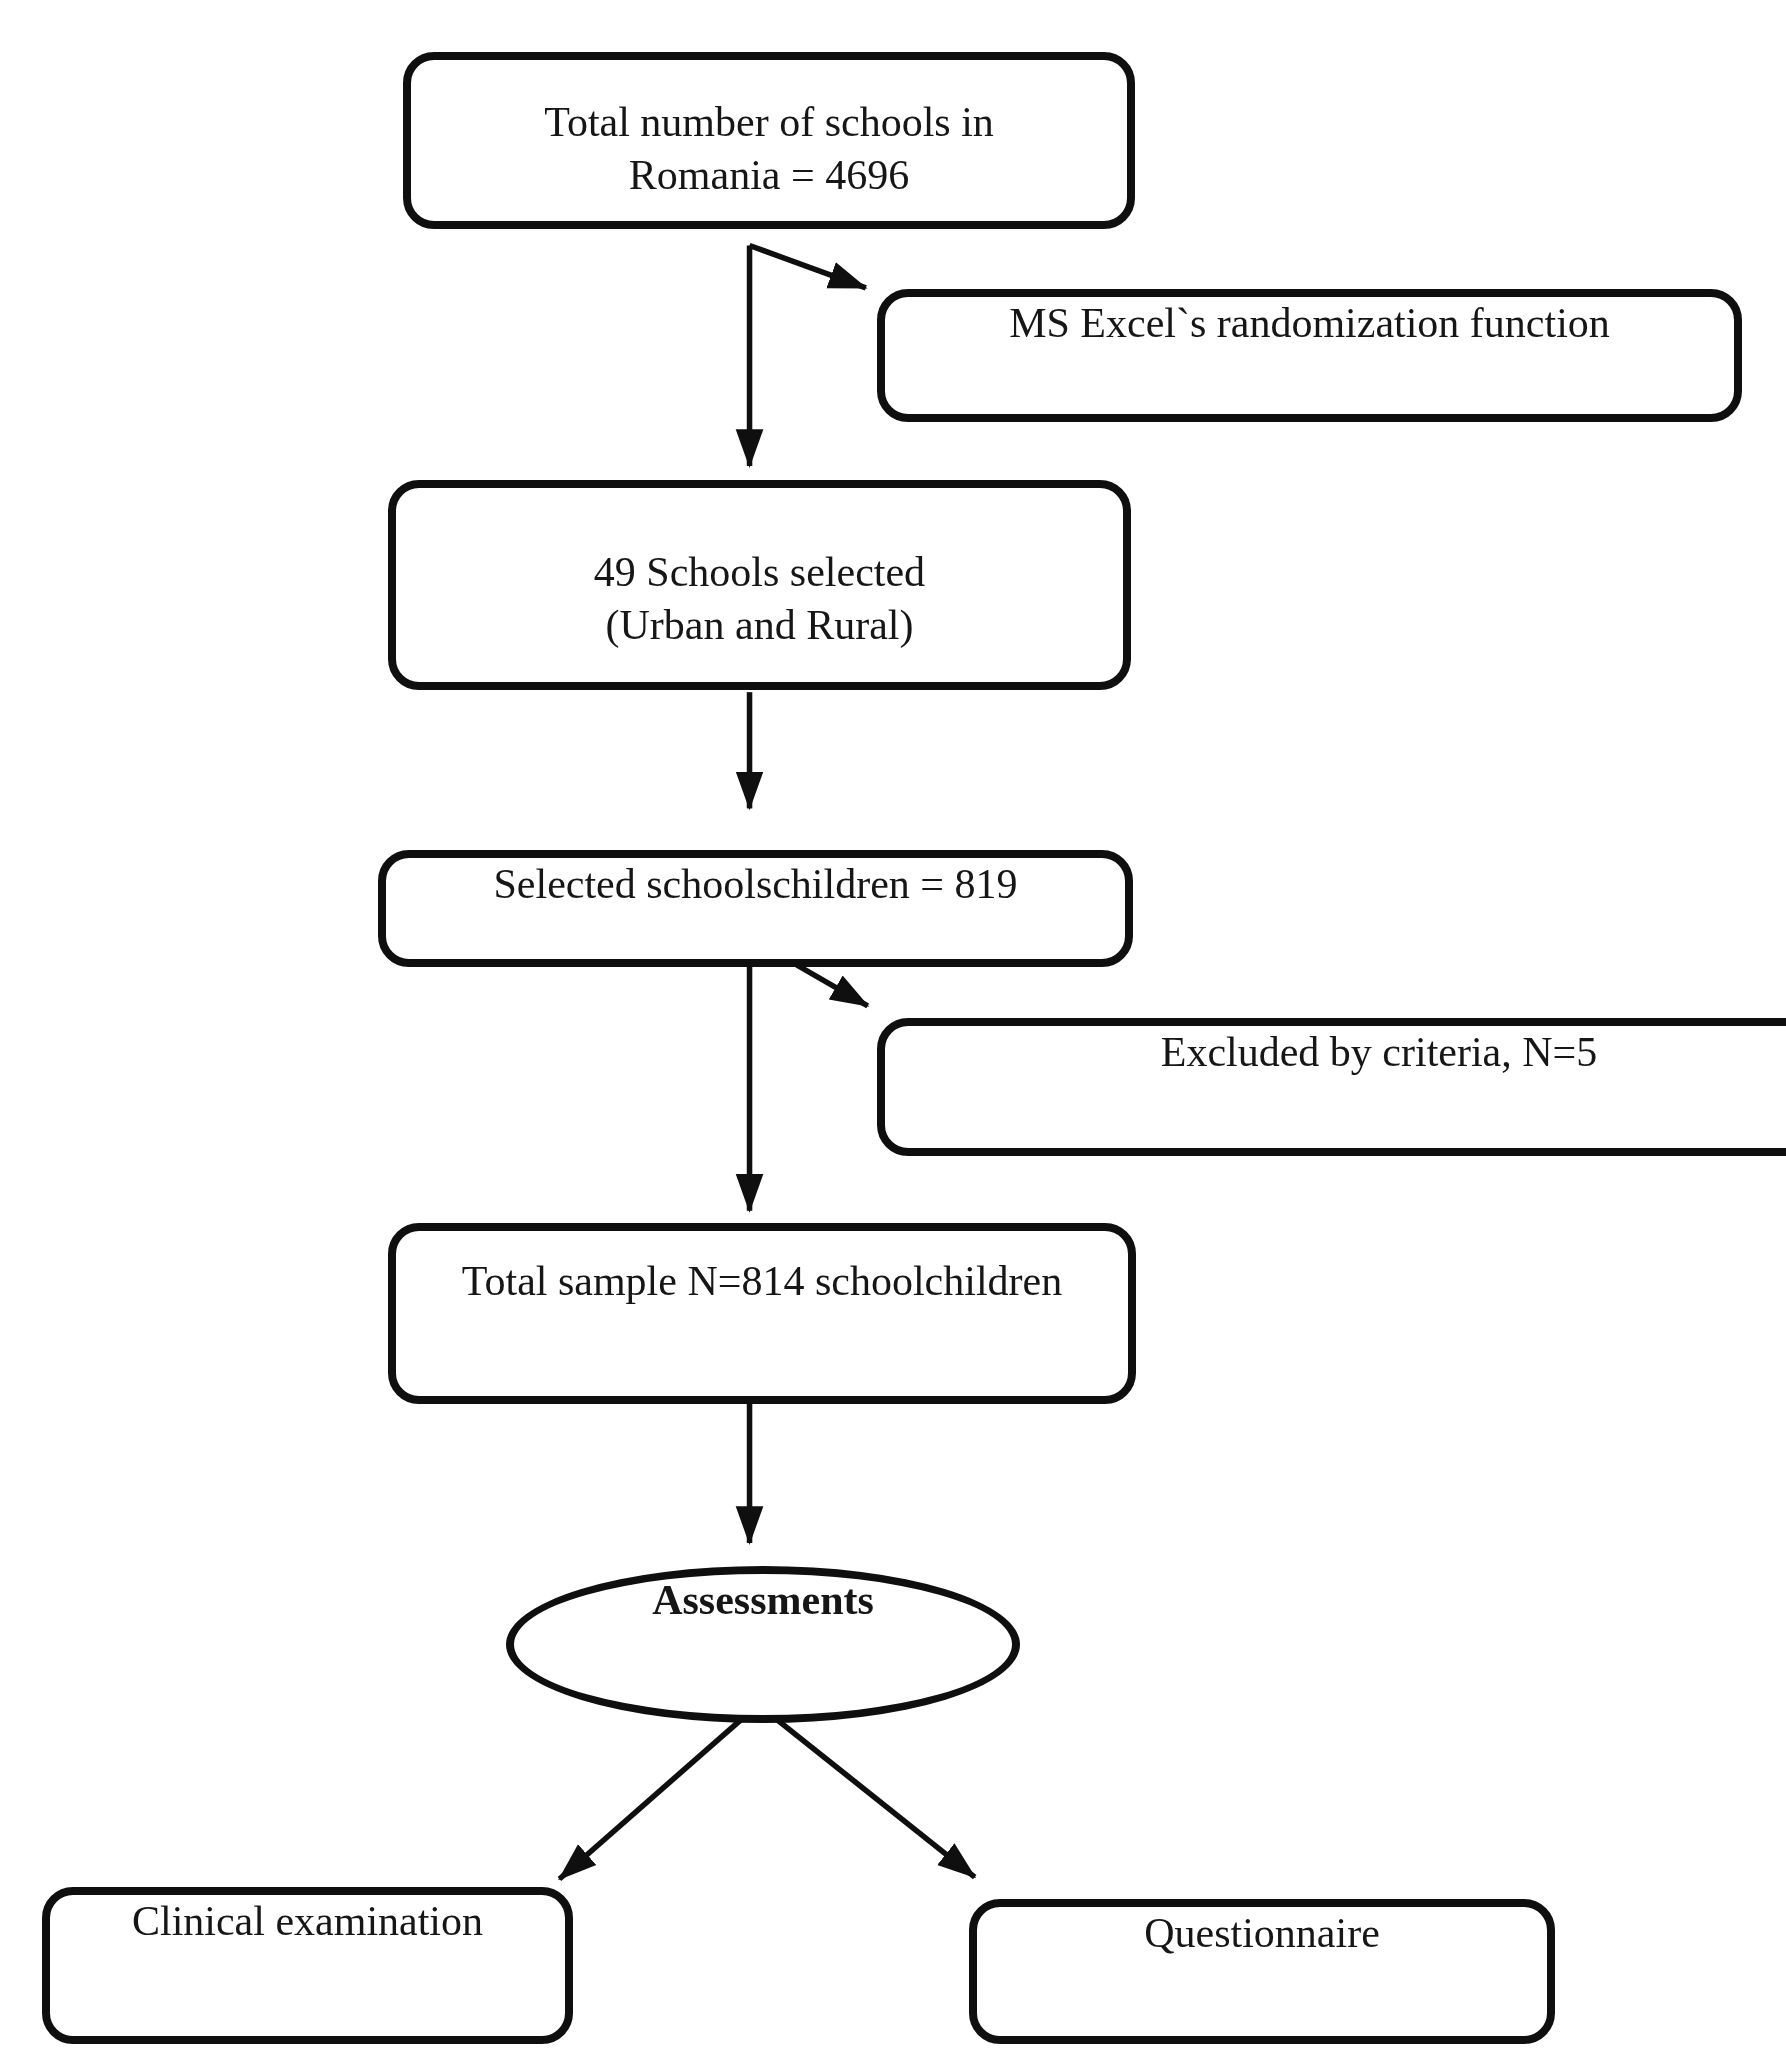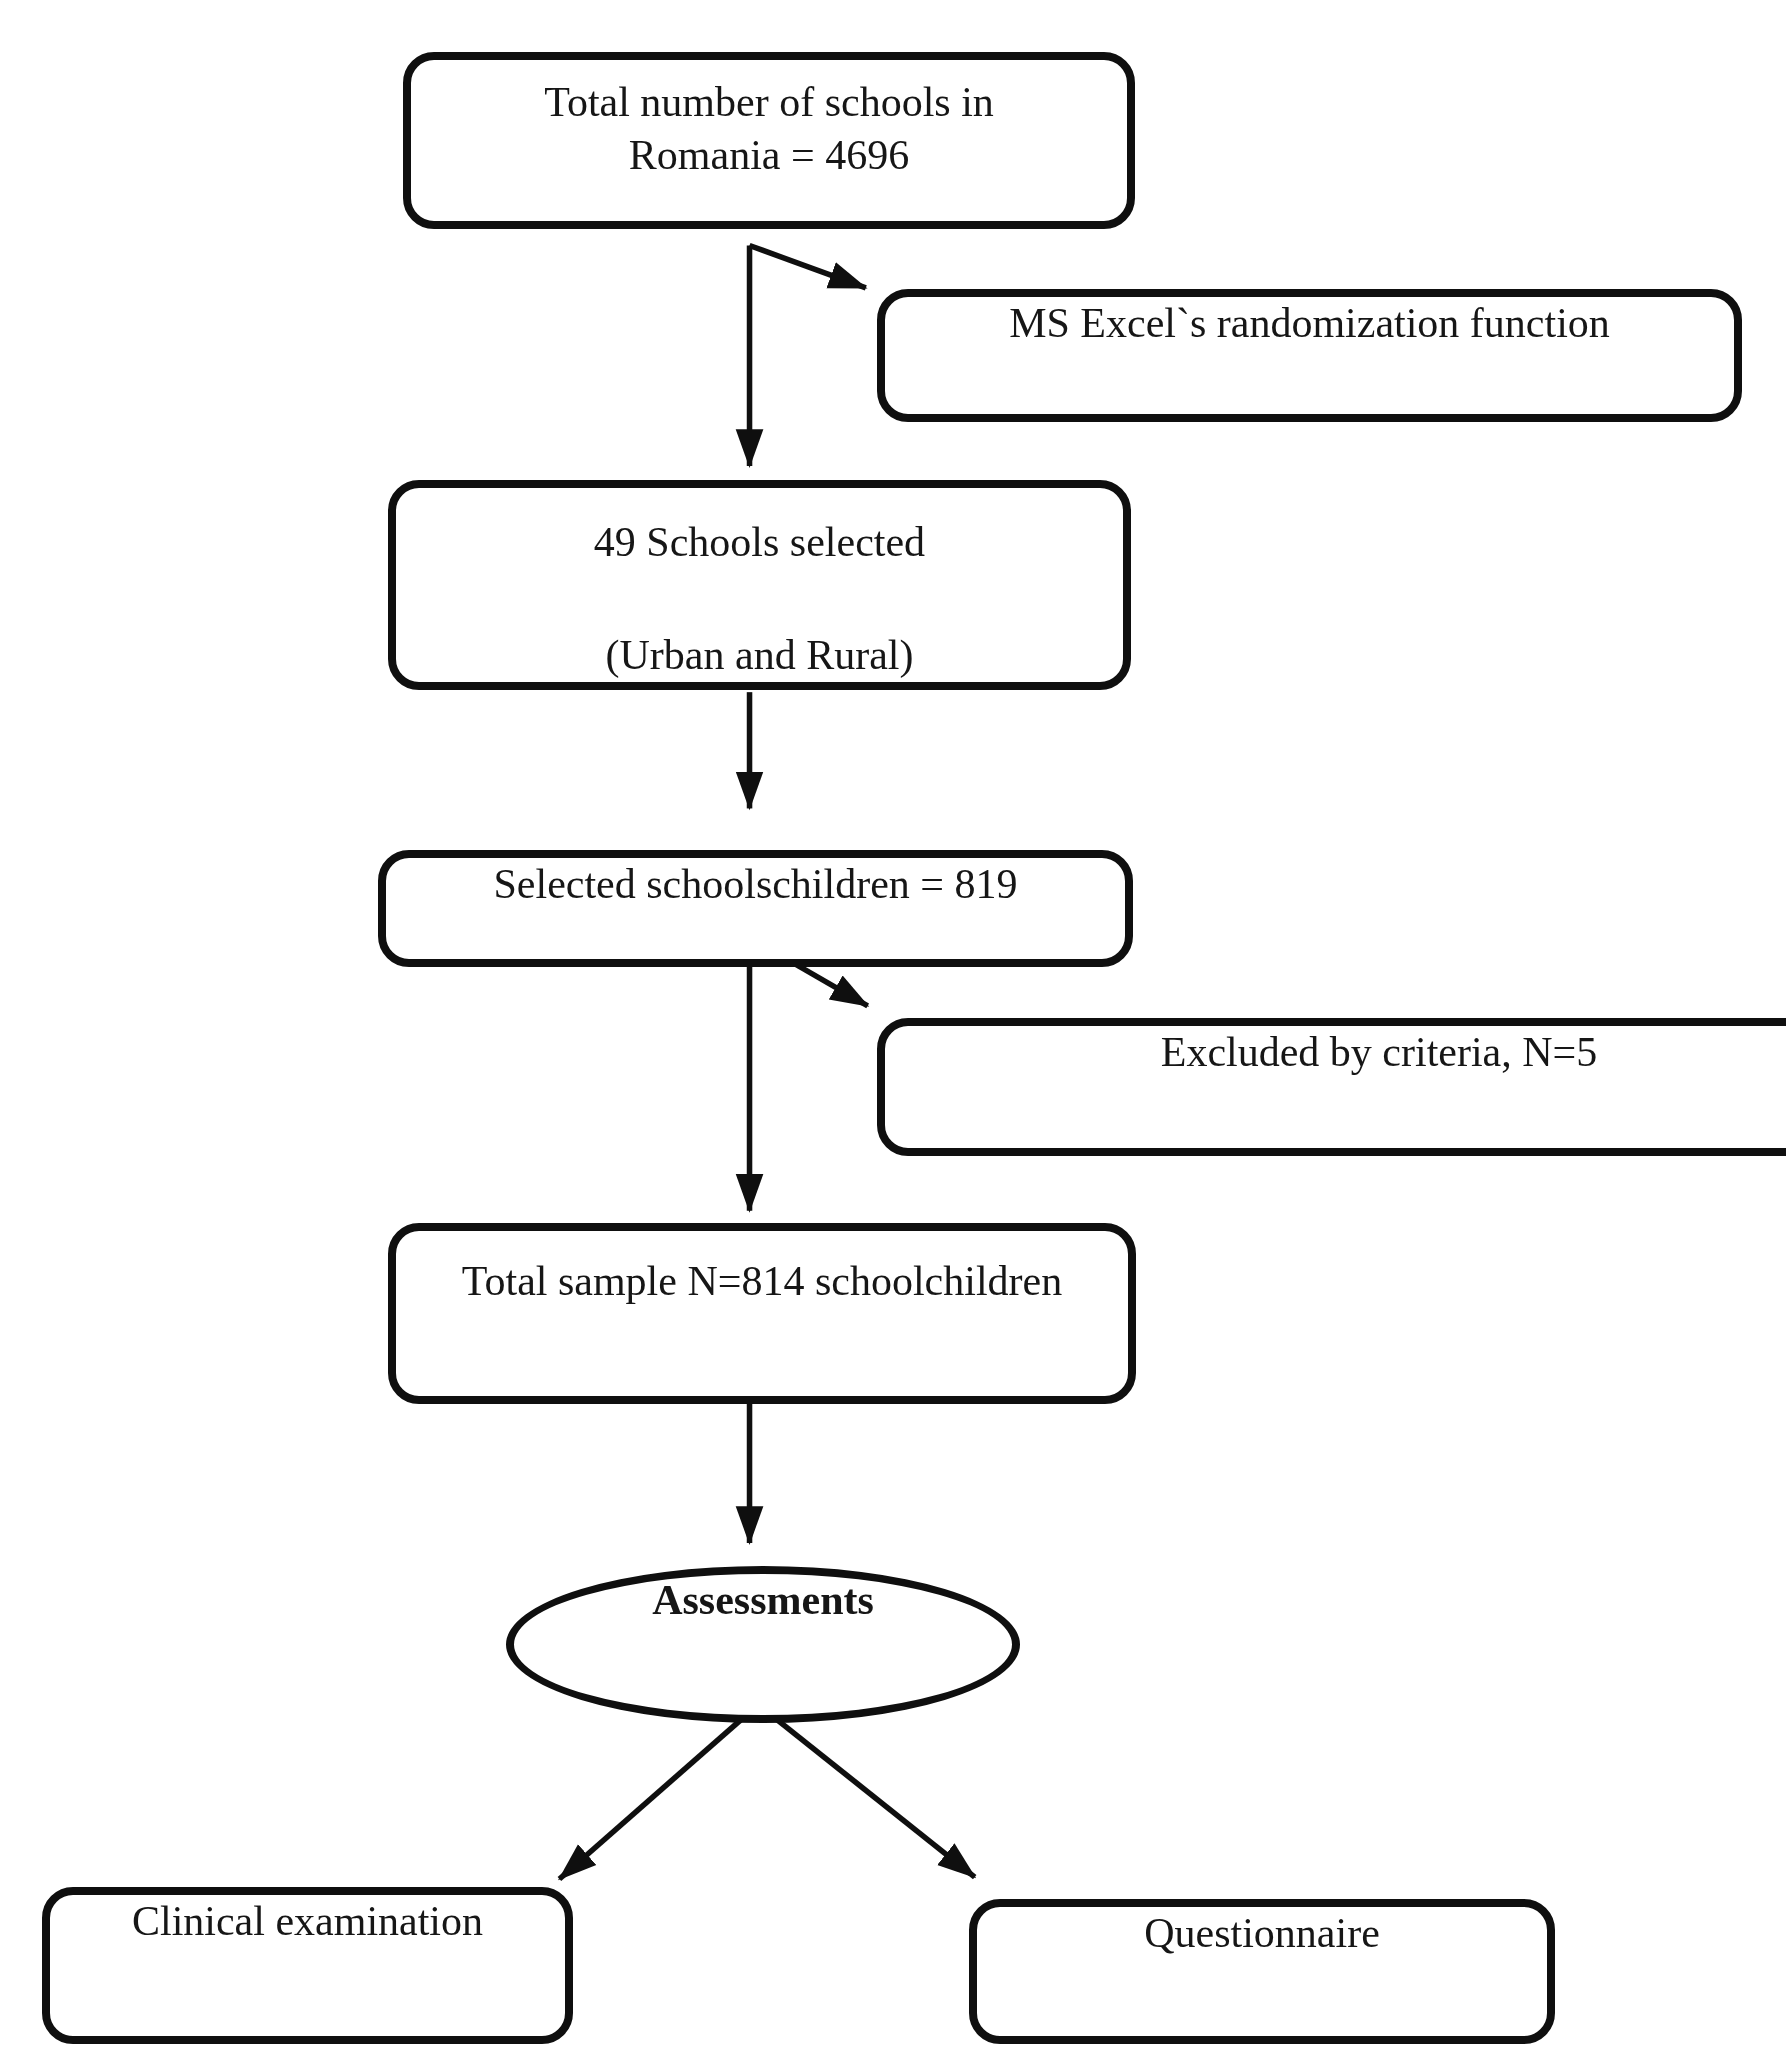--- a/index.html
+++ b/index.html
@@ -24,23 +24,23 @@
     border-radius: 31px;
     display: flex;
     flex-direction: column;
     align-items: center;
     justify-content: flex-start;
     text-align: center;
     font-size: 42px;
     line-height: 1.26;
   }
   .node span { display: block; }
-  .n-total     { left: 403px;  top: 52px;   width: 732px; height: 177px; justify-content: flex-start; padding-top: 16px; }
+  .n-total     { left: 403px;  top: 52px;   width: 732px; height: 177px; justify-content: flex-start; padding-top: 36px; }
   .n-random    { left: 877px;  top: 289px;  width: 865px; height: 133px; }
-  .n-schools   { left: 388px;  top: 480px;  width: 743px; height: 210px; justify-content: space-between; padding-top: 28px; }
+  .n-schools   { left: 388px;  top: 480px;  width: 743px; height: 210px; justify-content: center; padding-top: 28px; }
   .n-selected  { left: 378px;  top: 850px;  width: 755px; height: 117px; }
   .n-excluded  { left: 877px;  top: 1018px; width: 1004px; height: 138px; }
   .n-sample    { left: 388px;  top: 1223px; width: 748px; height: 181px; justify-content: flex-start; padding-top: 24px; }
   .n-assess    { left: 506px;  top: 1566px; width: 514px; height: 157px; border-radius: 50%; font-weight: bold; }
   .n-clinical  { left: 42px;   top: 1887px; width: 531px; height: 157px; padding-bottom: 37px; }
   .n-quest     { left: 969px; top: 1899px; width: 586px; height: 145px; padding-bottom: 2px; }
   line.arrow {
     stroke: #0f0f0f;
     stroke-width: 6;
     fill: none;

